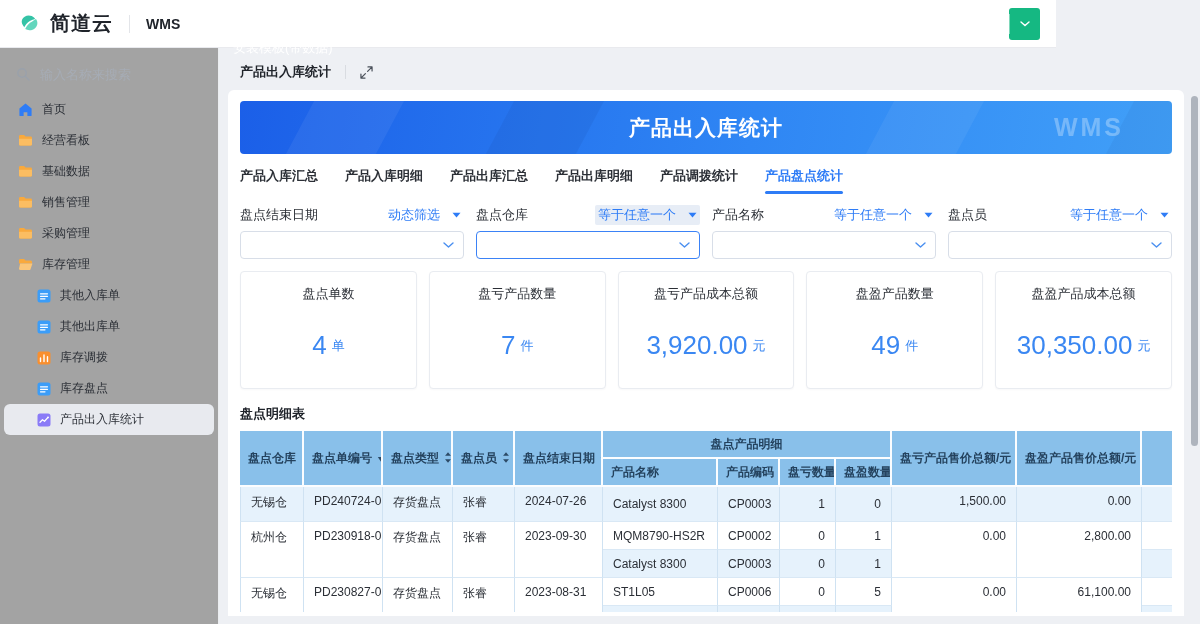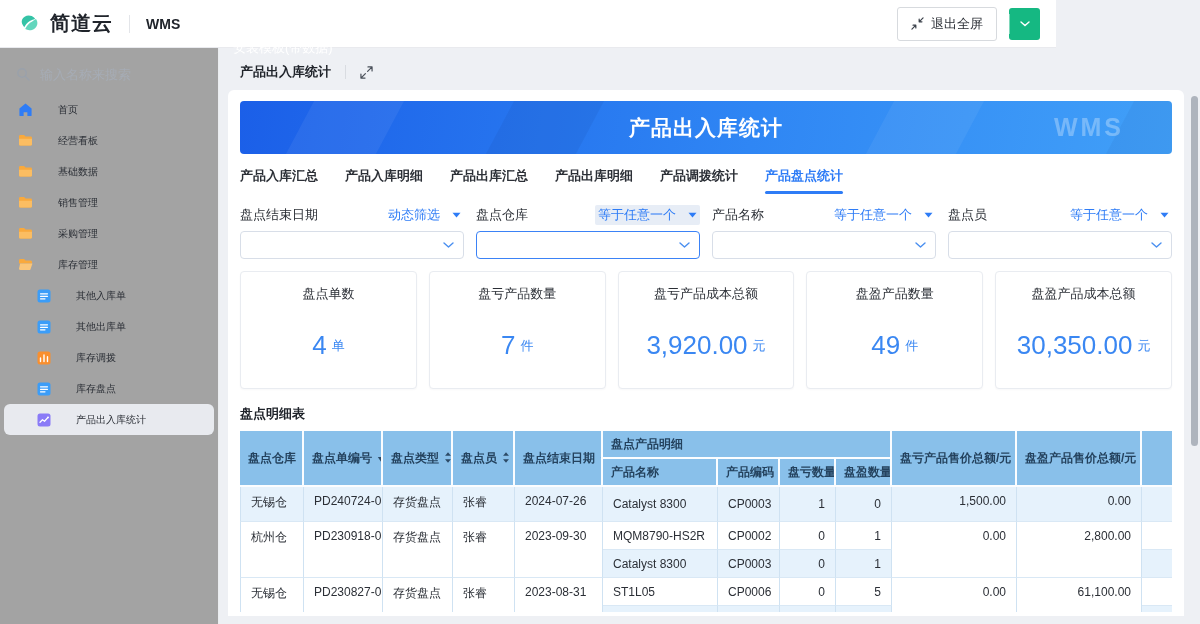--- a/index.html
+++ b/index.html
@@ -21,21 +21,21 @@
   .btn-install{display:flex;align-items:stretch;height:32px;border-radius:3px;overflow:hidden;background:#15b882;color:#fff;cursor:pointer;}
   .btn-install .main{display:flex;align-items:center;padding:0 14px;font-size:13px;}
   .btn-install .sep{width:1px;background:rgba(255,255,255,.45);margin:6px 0;}
   .btn-install .chev{display:flex;align-items:center;justify-content:center;width:30px;}
   
   .sidebar{position:absolute;left:0;top:48px;width:218px;bottom:0;background:#a3a3a3;border-right:1px solid #ebedf0;}
   .search{display:flex;align-items:center;gap:8px;margin:14px 16px 8px 16px;height:24px;}
   .search input{border:0;outline:0;background:transparent;font-size:13px;width:150px;color:#2b2f36;font-family:inherit;}
   .search input::placeholder{color:#a6acb5;}
   .menu{margin-top:2px;}
-  .mi{display:flex;align-items:center;gap:25px;height:31px;margin:0 4px;padding-left:14px;border-radius:6px;font-size:10px;color:#2b2f36;cursor:pointer;}
+  .mi{display:flex;align-items:center;gap:9px;height:31px;margin:0 4px;padding-left:14px;border-radius:6px;font-size:12px;color:#2b2f36;cursor:pointer;}
   .mi.sub{padding-left:33px;}
   .mi.active{background:#e8eaef;}
   
   .main{position:absolute;left:219px;top:48px;right:0;bottom:0;background:#eef0f4;}
   .main-tabbar{display:flex;align-items:center;height:36px;padding:6px 0 0 21px;}
   .main-tab-title{font-size:13px;font-weight:700;color:#20242b;}
   .main-tab-divider{width:1px;height:14px;background:#d9dce1;margin:0 14px;}
   .panel{position:absolute;left:9px;right:16px;top:42px;bottom:8px;background:#fff;border-radius:6px 6px 0 0;padding:11px 12px 0 12px;box-sizing:border-box;overflow:hidden;}
   
   .banner{position:relative;height:53px;border-radius:4px;overflow:hidden;
@@ -67,21 +67,21 @@
   .stat-card{flex:1;height:116px;border:1px solid #e9ecf1;border-radius:4px;background:#fff;box-shadow:0 1px 2px rgba(30,40,60,.03);display:flex;flex-direction:column;align-items:center;justify-content:space-between;}
   .stat-label{font-size:13px;color:#2b2f36;margin-top:13px;}
   .stat-value-wrap{flex:1;display:flex;align-items:center;}
   .stat-value{font-size:26px;color:#3a87f2;font-weight:400;}
   .stat-unit{font-size:13px;color:#3a87f2;margin-left:5px;}
   
   .table-title{margin-top:16px;font-size:13px;font-weight:700;color:#20242b;}
   .table-wrap{margin-top:8px;height:181px;overflow:hidden;width:932px;}
   table{border-collapse:separate;border-spacing:0;table-layout:fixed;width:942px;}
   th{background:#89c0ea;color:#24425e;font-size:12px;font-weight:700;height:26px;padding:0 8px;text-align:left;border-right:2px solid #fbfdff;border-bottom:2px solid #fbfdff;white-space:nowrap;overflow:hidden;}
-  th.group{}
+  th.group{text-align:center;}
   th .sorter{margin-left:5px;vertical-align:-1px;}
   td{font-size:12px;color:#2b2f36;height:27px;padding:0 10px;border-right:1px solid #cfe2f2;border-bottom:1px solid #d9e8f5;white-space:nowrap;overflow:hidden;background:#fff;}
   td.first{border-left:1px solid #cfe2f2;}
   td.s{background:#e6f2fc;}
   td.w{background:#fff;}
   td.num{text-align:right;}
   td.vt{vertical-align:top;padding-top:7px;}
   
   .vscroll{position:absolute;right:2px;top:48px;width:7px;height:350px;border-radius:4px;background:#aeb4bd;cursor:pointer;}
 </style>
@@ -94,29 +94,20 @@
       <svg width="26" height="26" viewBox="0 0 28 28">
           <path d="M6.5 9.5C8 5.5 13 3.5 17 5.5c2.5 1.2 3.5 3 3.5 3s-4.5 1-7.5 3.5-4 5.5-4 5.5-4-4-2.5-8z" fill="#34c3a6"></path>
           <path d="M21.5 8.5c2 2.5 2.3 6.5-.5 9.5-3 3.2-8 3.5-11 1.5 0 0 2-4.5 5.5-7s6-4 6-4z" fill="#63d6bd"></path>
         </svg>
     </span>
     <span class="brand-name">简道云</span>
     <span class="brand-divider"></span>
     <span class="app-name">WMS</span>
   </div>
   <div class="topbar-right">
-    <div class="btn-exit">
-      <span class="ic">
-        <svg width="13" height="13" viewBox="0 0 14 14">
-            <path d="M13 1L8.8 5.2M8.8 2.2v3h3" stroke="#3d434c" stroke-width="1.3" fill="none" stroke-linecap="round" stroke-linejoin="round"></path>
-            <path d="M1 13l4.2-4.2M5.2 11.8v-3h-3" stroke="#3d434c" stroke-width="1.3" fill="none" stroke-linecap="round" stroke-linejoin="round"></path>
-          </svg>
-      </span>
-      <span>退出全屏</span>
-    </div>
     <div class="btn-install">
       <span class="main">安装模板(带数据)</span>
       <span class="sep"></span>
       <span class="chev">
         <svg width="10" height="6" viewBox="0 0 10 6">
             <path d="M1 1l4 3.6L9 1" stroke="#fff" stroke-width="1.4" fill="none" stroke-linecap="round"></path>
           </svg>
       </span>
     </div>
   </div>

